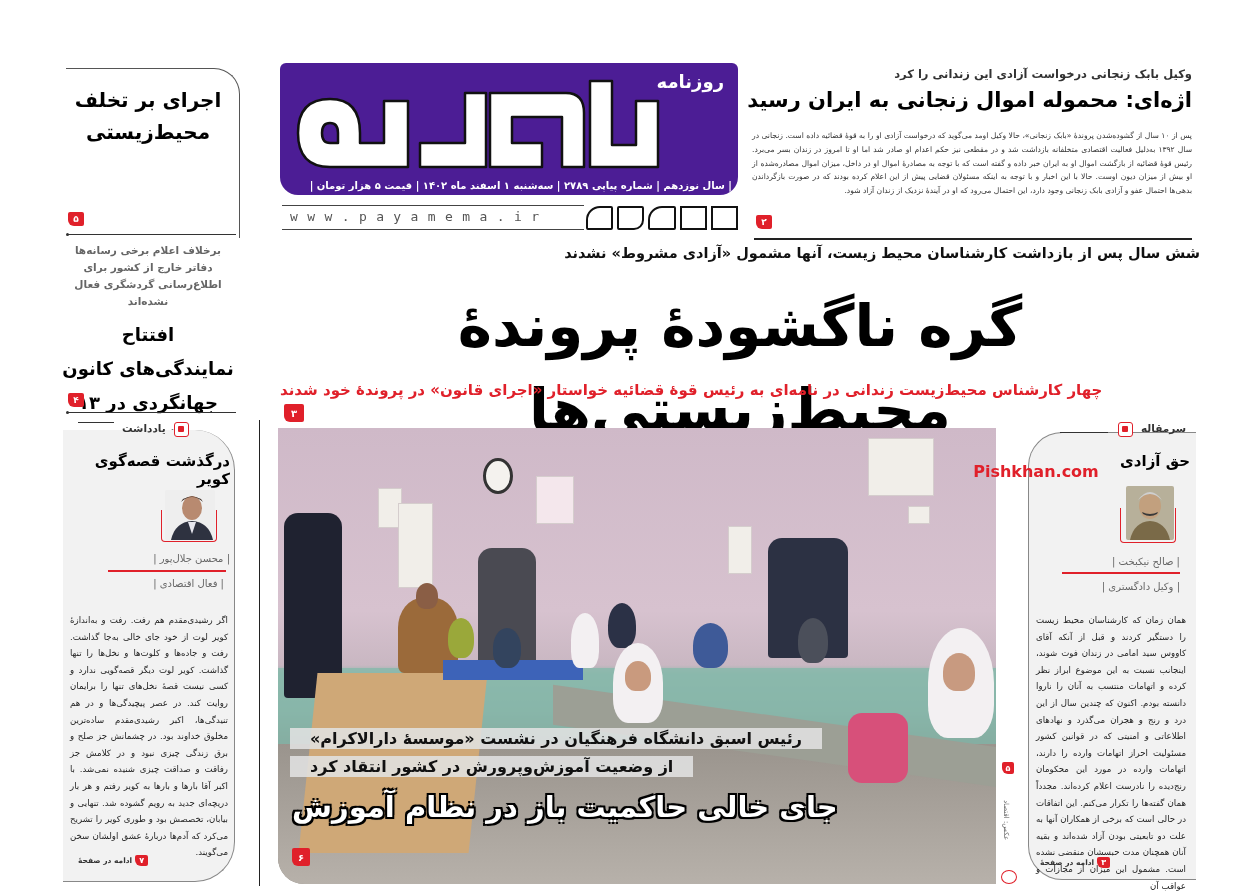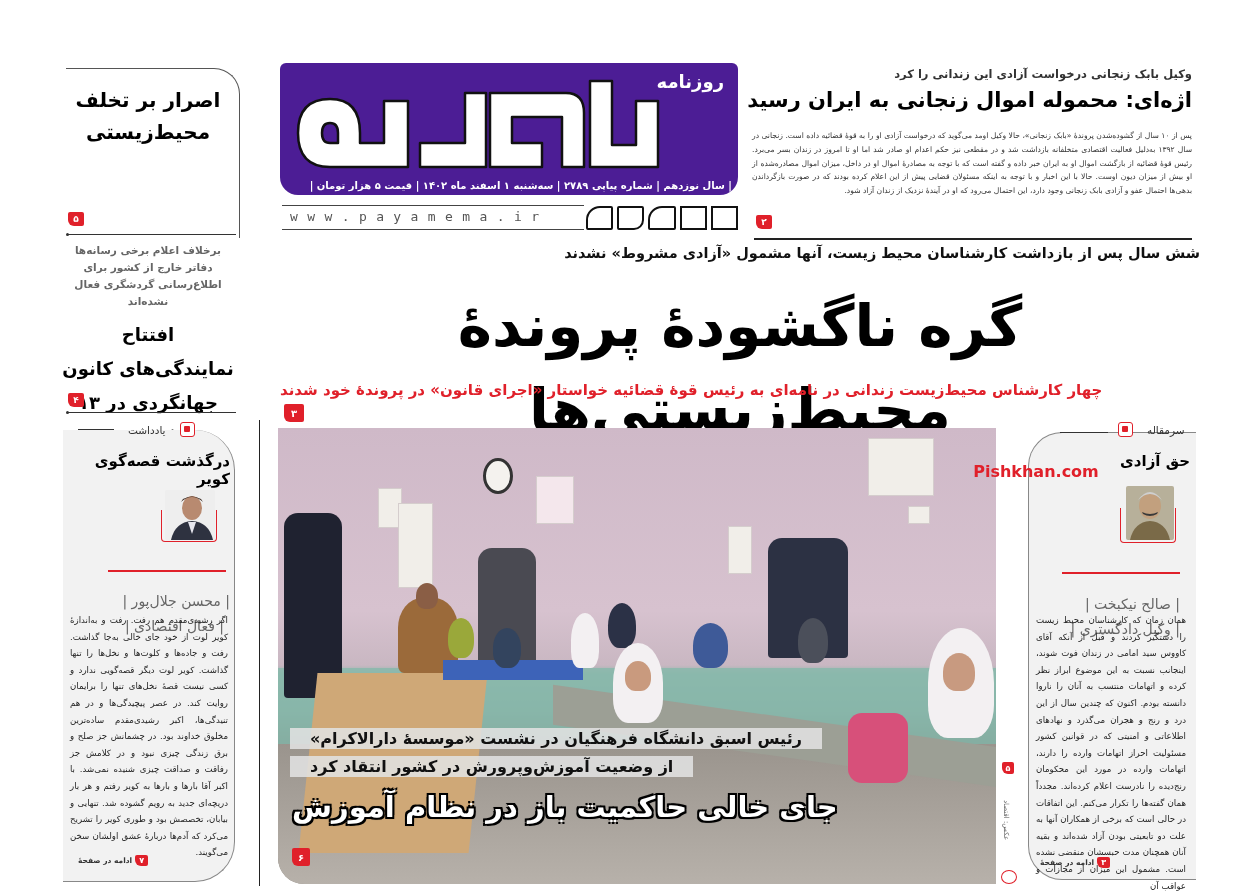--- a/index.html
+++ b/index.html
@@ -23,28 +23,28 @@
   .lc-rule { position: absolute; height: 1px; background: #333; }
   .lc-rule::after { content: ""; position: absolute; left: -2px; top: -1px; width: 3px; height: 3px; background: #333; border-radius: 50%; }
   .lc-kicker { font-size: 10.5px; line-height: 17px; color: #666; font-weight: bold; }
   .lc-head { font-size: 19px; line-height: 30px; font-weight: 900; color: #000; margin-top: 8px; }
 
   .yaddasht-box {
     position: absolute; left: 65px; top: 430px; width: 172px; height: 450px;
     background: #f2f2f2; border-right: 1.5px solid #888; border-bottom: 1.5px solid #888;
     border-radius: 0 40px 40px 0;
   }
-  .section-label { position: absolute; font-size: 10.5px; font-weight: normal; color: #333; display: flex; align-items: center; gap: 14px; }
+  .section-label { position: absolute; font-size: 10.5px; font-weight: bold; color: #333; display: flex; gap: 8px; }
   .section-icon { width: 15px; height: 15px; border: 1.5px solid #e0202a; border-radius: 3px; position: relative; background: #fff; }
   .section-icon::after { content: ""; position: absolute; left: 3px; top: 3px; width: 6px; height: 6px; background: #e0202a; border-radius: 1px; }
 
   .col-title { position: absolute; font-size: 15px; font-weight: 900; color: #000; }
   .portrait { position: absolute; width: 50px; height: 50px; border-radius: 2px; overflow: hidden; }
   .portrait-bracket { position: absolute; border: 1.5px solid #e0202a; border-top: none; border-radius: 0 0 4px 4px; }
-  .author-line { position: absolute; font-size: 14px; color: #666; text-align: right; margin-top: 40px; }
+  .author-line { position: absolute; font-size: 10px; color: #666; text-align: right; }
   .author-rule { position: absolute; height: 1.5px; background: #e0202a; }
   .body-text { position: absolute; font-size: 8.6px; line-height: 16.6px; color: #222; text-align: justify; }
   .continue-note { position: absolute; font-size: 7.5px; font-weight: bold; color: #333; display: flex; align-items: center; gap: 3px; }
   .continue-note .pg-badge { position: static; width: 13px; height: 11px; font-size: 8px; }
 
   
   .masthead {
     position: absolute; left: 280px; top: 63px; width: 458px; height: 132px;
     background: #4c1d95; border-radius: 6px 6px 18px 18px; overflow: hidden;
   }
@@ -104,21 +104,21 @@
   .watermark .wm-en { direction: ltr; font-size: 16px; color: #e0202a; font-weight: bold; }
 </style>
 </head>
 <body>
 
 <div class="left-col"></div>
 
 <div class="abs" style="left:66px; top:68px; width:174px; height:170px; border-top:1.5px solid #555; border-right:1.5px solid #555; border-radius:0 26px 0 0;"></div>
 
 <div class="lc-block" style="left:62px; top:76px; width:172px;">
-  <div class="lc-head" style="font-size:20px; line-height:32px;">اصرار بر تخلف محیط‌زیستی</div>
+  <div class="lc-head" style="font-size:20px; line-height:32px;">اجرای بر تخلف محیط‌زیستی</div>
 </div>
 <div class="pg-badge" style="left:68px; top:212px;">۵</div>
 <div class="lc-rule" style="left:68px; top:234px; width:168px;"></div>
 
 <div class="lc-block" style="left:62px; top:242px; width:172px;">
   <div class="lc-kicker">برخلاف اعلام برخی رسانه‌ها دفاتر خارج از کشور برای اطلاع‌رسانی گردشگری فعال نشده‌اند</div>
   <div class="lc-head" style="font-size:18px; line-height:34px;">افتتاح نمایندگی‌های کانون جهانگردی در ۱۳ کشور</div>
 </div>
 <div class="pg-badge" style="left:68px; top:393px;">۴</div>
 <div class="lc-rule" style="left:68px; top:412px; width:168px;"></div>

